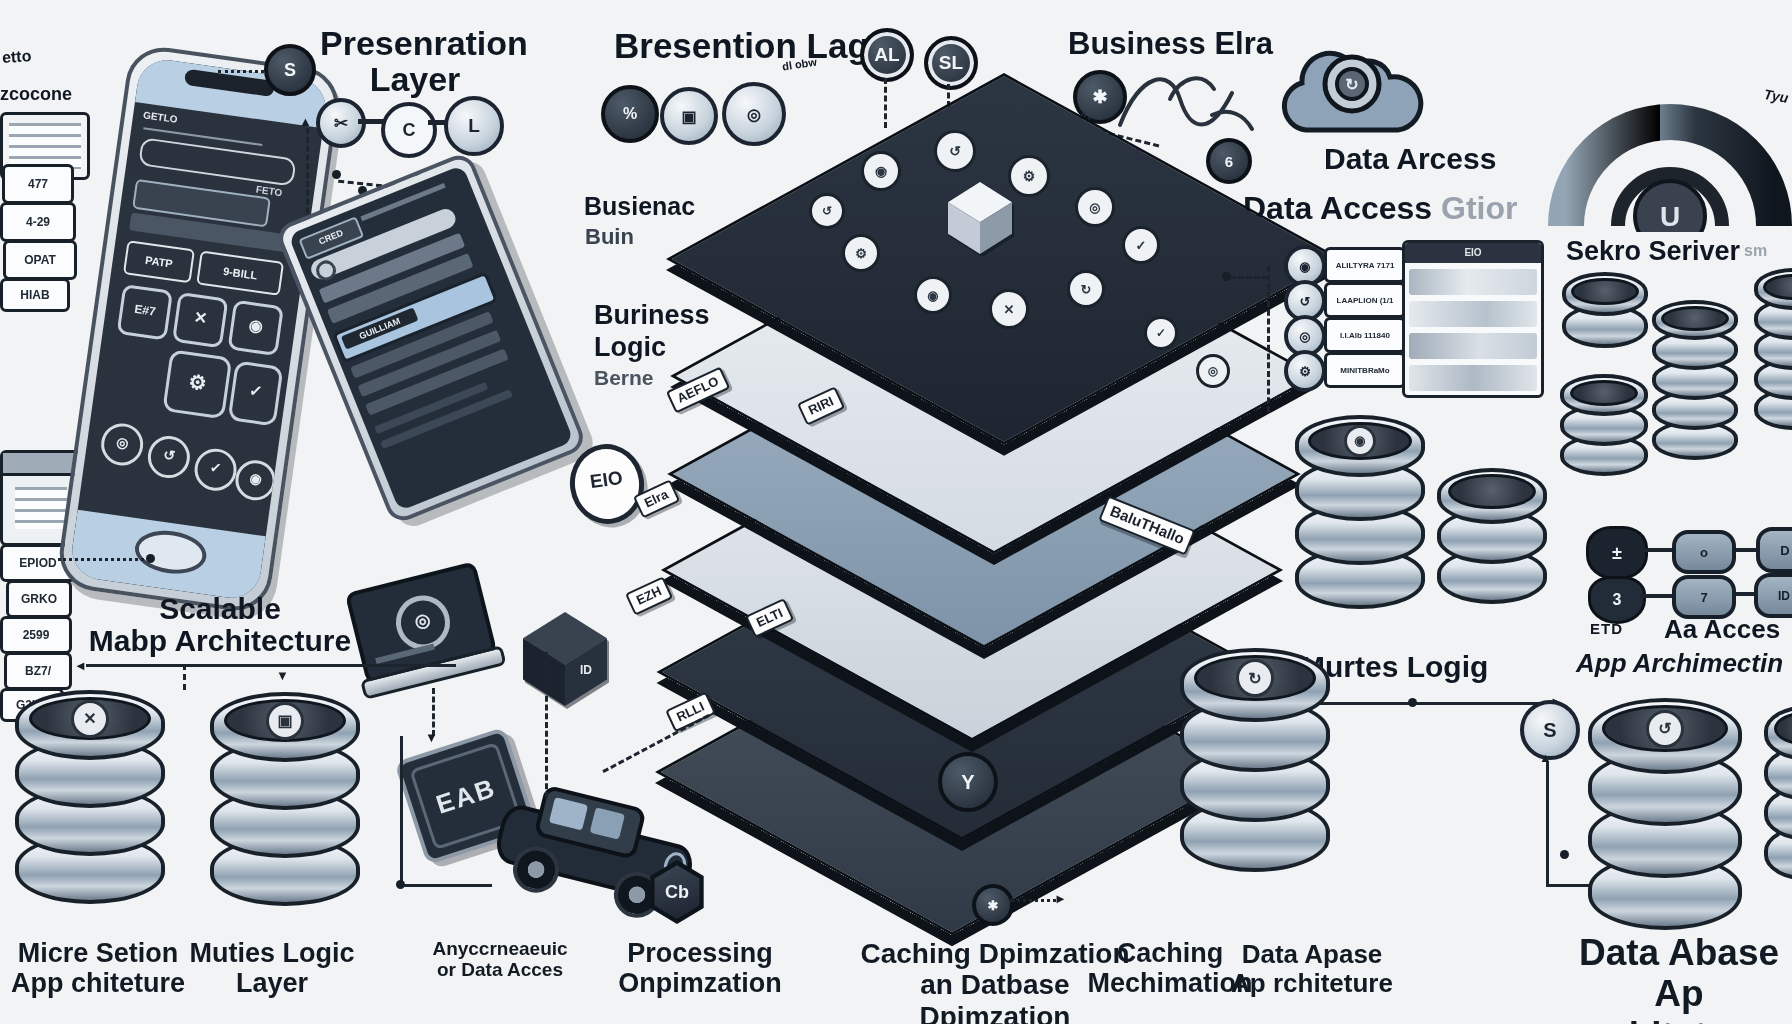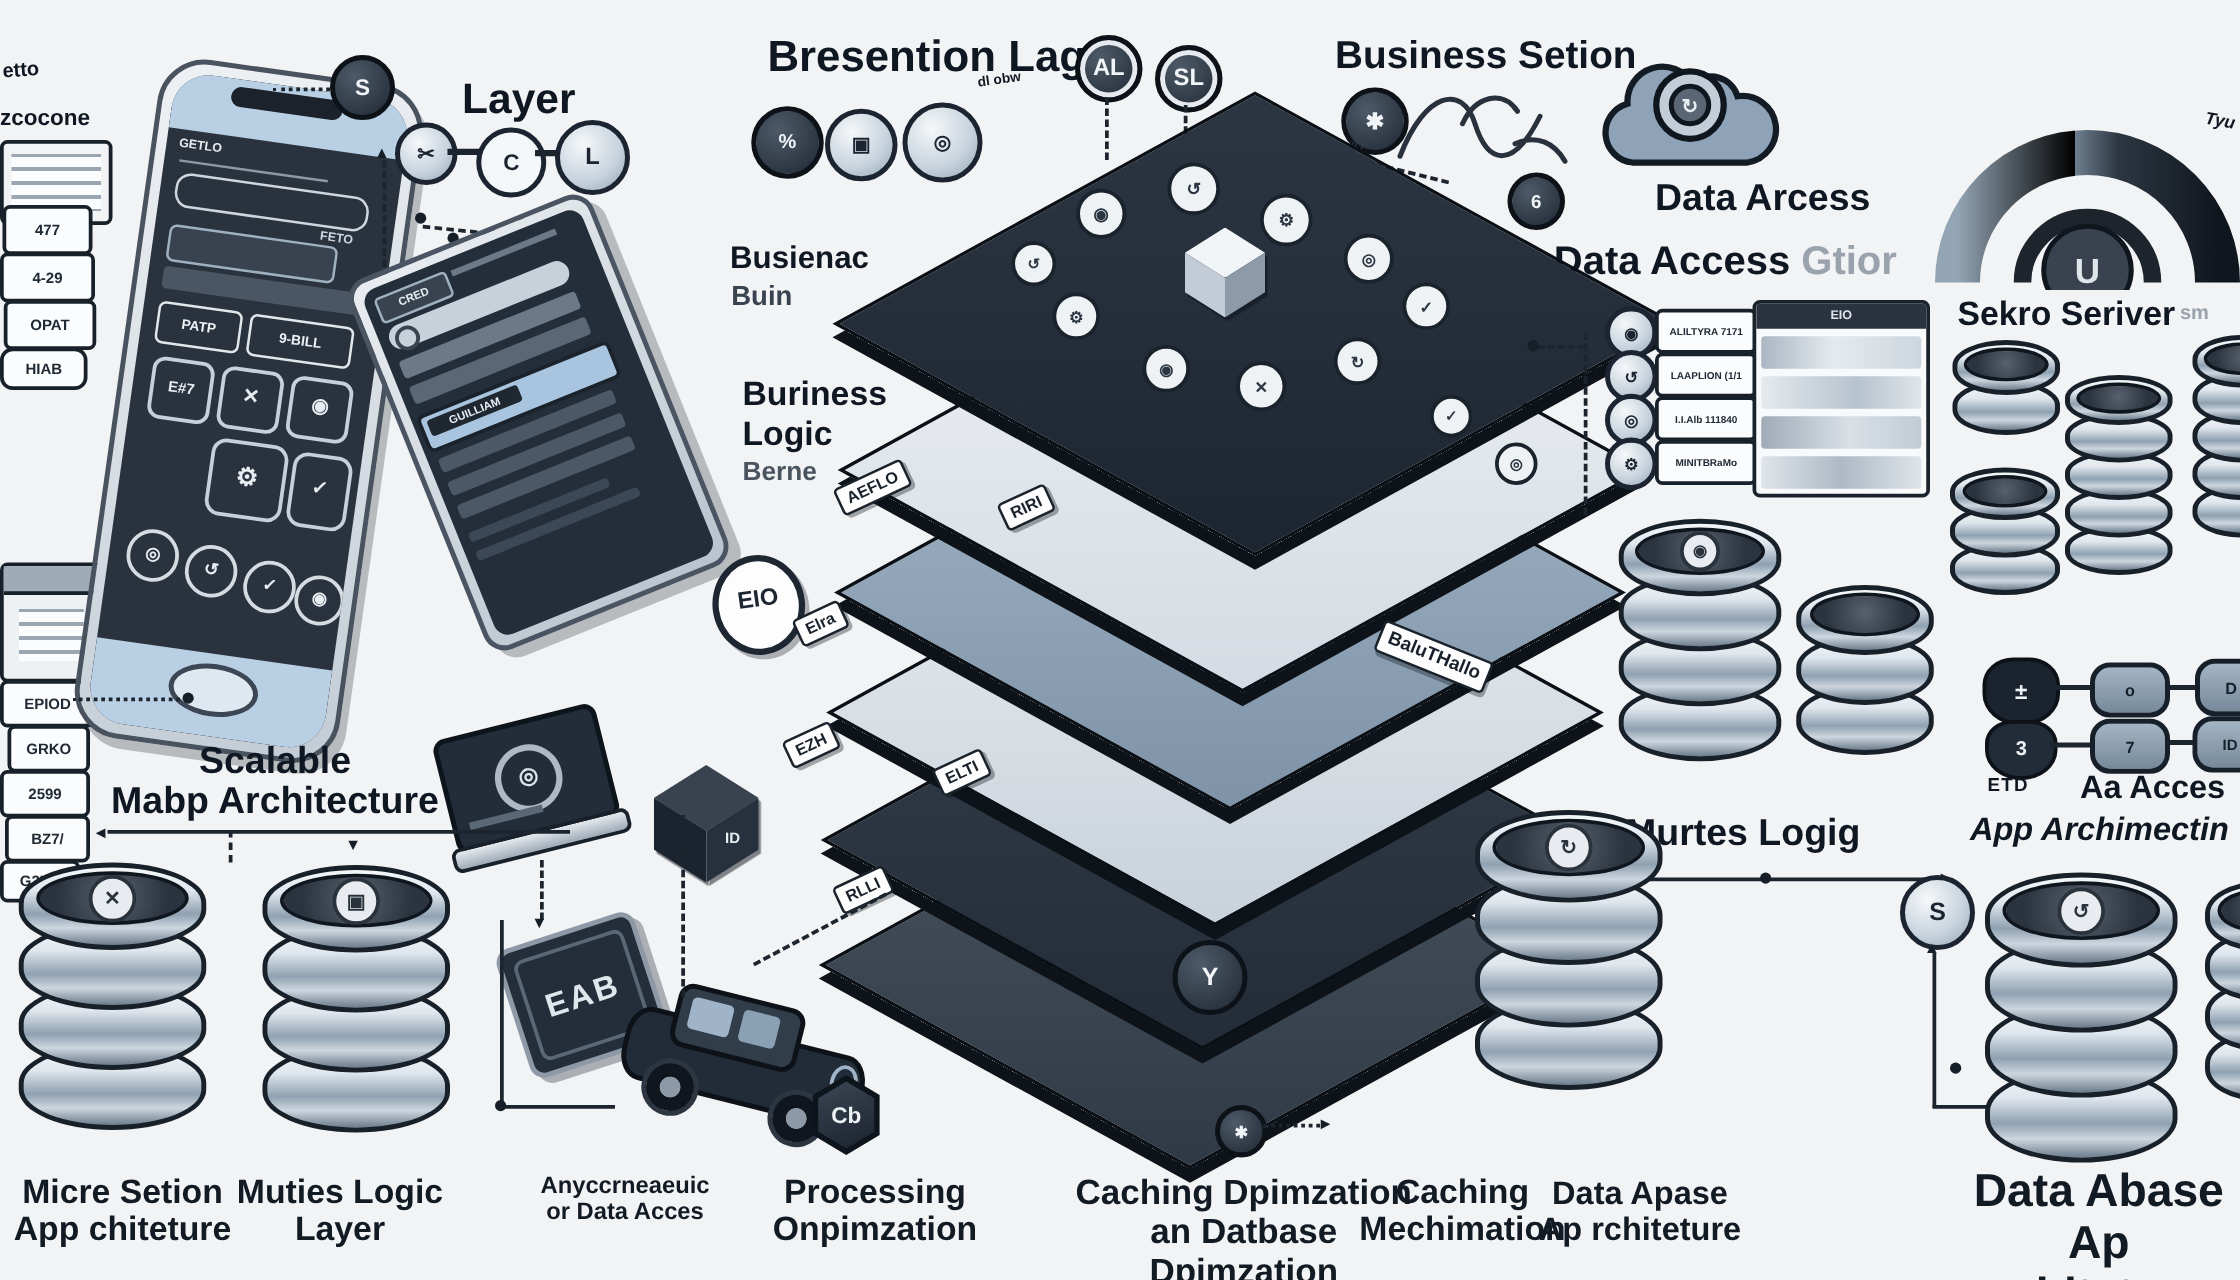--- a/index.html
+++ b/index.html
@@ -68,21 +68,21 @@
 <body>
 
 <div id="stage">
 
   <div class="t b" style="left:2px;top:48px;font-size:16px;transform:rotate(-4deg);">etto</div>
   <div class="t b" style="left:0;top:84px;font-size:18px;">zcocone</div>
   <div class="wbox lines" style="left:0;top:112px;width:72px;height:46px;"></div>
   <div class="wbox" style="left:2px;top:164px;width:66px;height:34px;">477</div>
   <div class="wbox" style="left:0;top:202px;width:70px;height:34px;">4-29</div>
   <div class="wbox" style="left:3px;top:240px;width:68px;height:34px;">OPAT</div>
-  <div class="wbox" style="left:0;top:278px;width:64px;height:28px;border-radius:10px;">HIAB</div>
+  <div class="wbox" style="left:0;top:278px;width:64px;height:28px;">HIAB</div>
   <div class="abs" style="left:0;top:450px;width:76px;height:90px;border:3px solid #18202a;border-radius:6px;background:#eef1f4;">
     <div class="abs" style="left:0;top:0;right:0;height:20px;background:#9fabb7;border-bottom:3px solid #18202a;"></div>
     <div class="abs lines" style="left:6px;top:26px;right:6px;bottom:6px;"></div>
   </div>
   <div class="wbox" style="left:0;top:544px;width:70px;height:32px;">EPIOD</div>
   <div class="wbox" style="left:6px;top:580px;width:60px;height:32px;">GRKO</div>
   <div class="wbox" style="left:0;top:616px;width:66px;height:32px;">2599</div>
   <div class="wbox" style="left:4px;top:652px;width:62px;height:32px;">BZ7/</div>
   <div class="wbox" style="left:0;top:688px;width:58px;height:28px;">G2'49</div>
 
@@ -124,23 +124,24 @@
   <div class="circ" style="left:444px;top:96px;width:52px;height:52px;font-size:19px;">L</div>
   <div class="arrow" style="left:299px;top:114px;">▲</div>
   <div class="dash-v" style="left:306px;top:128px;height:112px;"></div>
   <div class="dash-h" style="left:306px;top:240px;width:118px;"></div>
   <div class="dot" style="left:332px;top:170px;"></div>
   <div class="dot" style="left:358px;top:186px;"></div>
   <div class="dot" style="left:388px;top:182px;"></div>
   <div class="dot" style="left:414px;top:174px;"></div>
   <div class="dash-h" style="left:338px;top:184px;width:82px;transform:rotate(6deg);"></div>
 
+  <div class="t b ctr" style="left:320px;top:24px;width:190px;font-size:34px;">Presenration</div>
   <div class="t b ctr" style="left:320px;top:60px;width:190px;font-size:34px;">Layer</div>
   <div class="t b" style="left:614px;top:26px;font-size:35px;">Bresention Lager</div>
-  <div class="t b" style="left:1068px;top:26px;font-size:31px;">Business Setion</div>
+  <div class="t b" style="left:1068px;top:26px;font-size:31px;">Business Elra</div>
   <div class="t b" style="left:1324px;top:142px;font-size:30px;">Data Arcess</div>
   <div class="t b" style="left:1243px;top:190px;font-size:32px;"><span>Data Access</span> <span class="faded">Gtior</span></div>
 
   <div class="circ dark" style="left:860px;top:28px;width:46px;height:46px;font-size:19px;box-shadow:inset 0 0 0 4px #e6eaee;">AL</div>
   <div class="circ dark" style="left:924px;top:36px;width:46px;height:46px;font-size:19px;box-shadow:inset 0 0 0 4px #e6eaee;">SL</div>
   <div class="dash-v" style="left:884px;top:78px;height:50px;"></div>
   <div class="dash-v" style="left:947px;top:84px;height:74px;"></div>
   <div class="dash-v" style="left:997px;top:92px;height:96px;"></div>
   <div class="dot" style="left:993px;top:186px;"></div>
 

